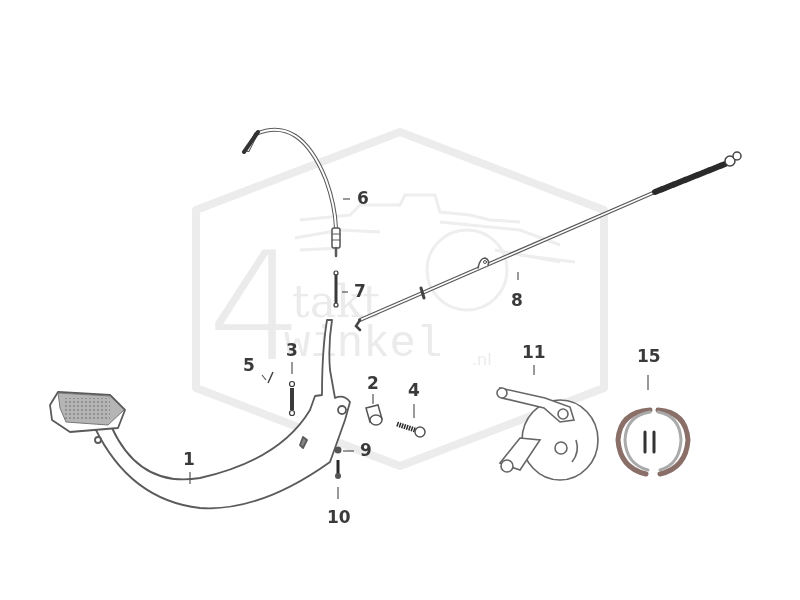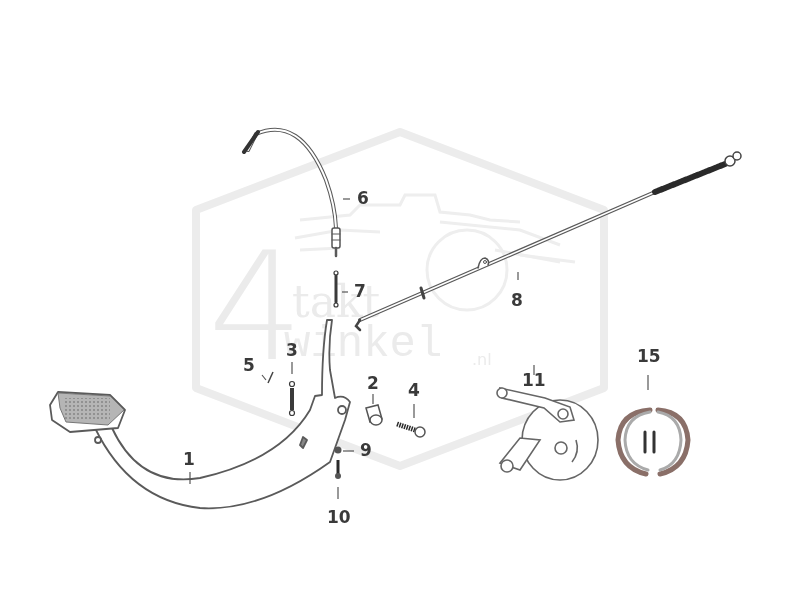--- a/index.html
+++ b/index.html
@@ -167,15 +167,15 @@
   <span class="callout" style="left:183px; top:451px;">1</span>
   <span class="callout" style="left:367px; top:375px;">2</span>
   <span class="callout" style="left:286px; top:342px;">3</span>
   <span class="callout" style="left:408px; top:382px;">4</span>
   <span class="callout" style="left:243px; top:357px;">5</span>
   <span class="callout" style="left:357px; top:190px;">6</span>
   <span class="callout" style="left:354px; top:283px;">7</span>
   <span class="callout" style="left:511px; top:292px;">8</span>
   <span class="callout" style="left:360px; top:442px;">9</span>
   <span class="callout" style="left:327px; top:509px;">10</span>
-  <span class="callout" style="left:522px; top:344px;margin-top:28px;">11</span>
+  <span class="callout" style="left:522px; top:344px;">11</span>
   <span class="callout" style="left:637px; top:348px;">15</span>
 </div>
 
 </body></html>

